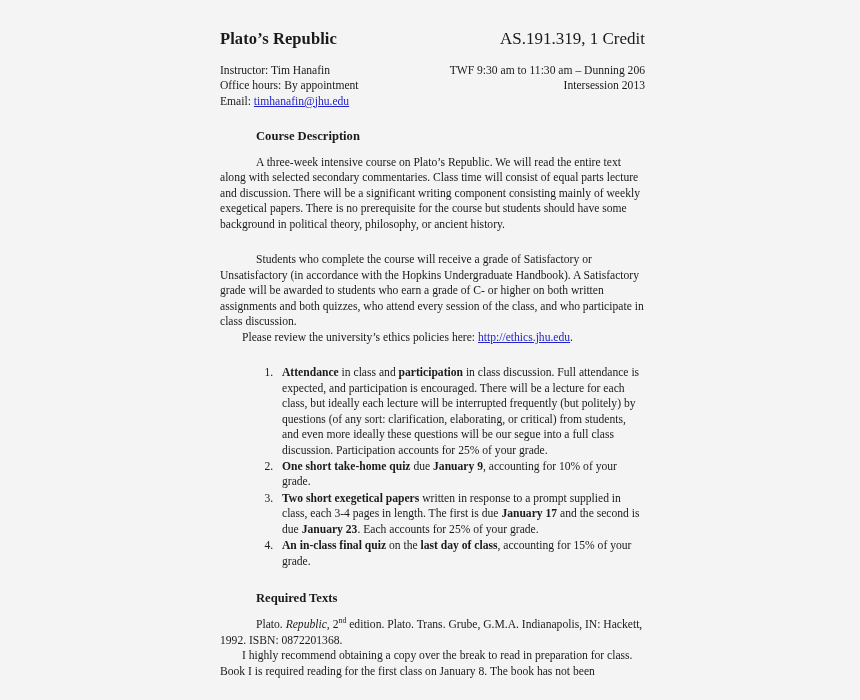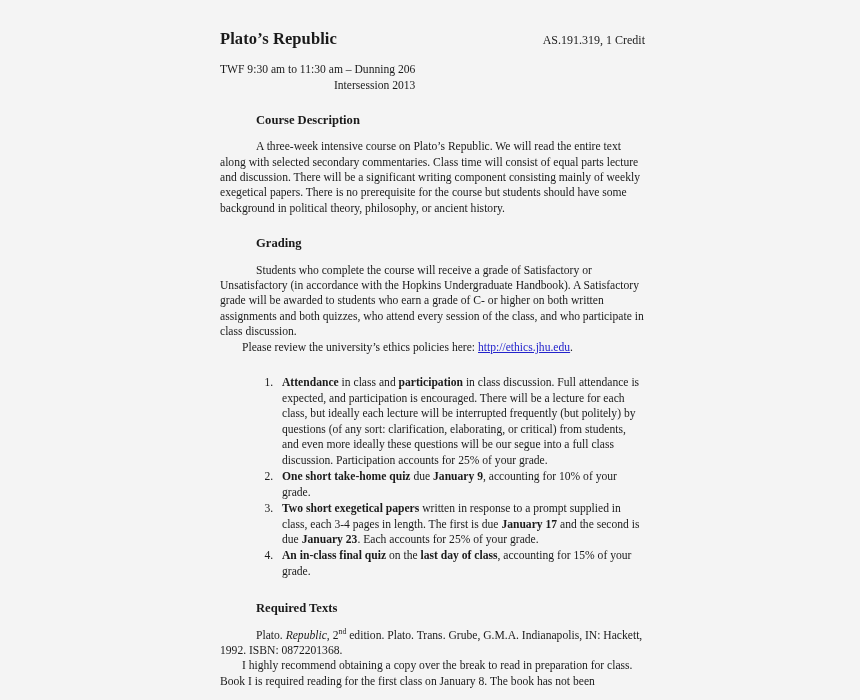--- a/index.html
+++ b/index.html
@@ -35,21 +35,21 @@
     justify-content: space-between;
     margin-bottom: 14px;
   }
   .doc-title {
     font-size: 16.5px;
     font-weight: bold;
     letter-spacing: 0.1px;
     line-height: 1.1;
   }
   .course-code {
-    font-size: 12px;
+    font-size: 17px;
     line-height: 1.1;
     white-space: nowrap;
   }
   .meta-row {
     display: flex;
     justify-content: space-between;
     align-items: flex-start;
     margin-bottom: 16px;
   }
   .meta-left, .meta-right {
@@ -109,33 +109,37 @@
 
 <div class="page">
   <div class="doc">
 
     <div class="title-row">
       <div class="doc-title">Plato’s Republic</div>
       <div class="course-code">AS.191.319, 1 Credit</div>
     </div>
 
     <div class="meta-row">
+      <div class="meta-left">
+        <div>Instructor: Tim Hanafin</div>
+        <div>Office hours: By appointment</div>
+        <div><span>Email: </span><a class="link" href="#">timhanafin@jhu.edu</a></div>
+      </div>
       <div class="meta-right">
         <div>TWF 9:30 am to 11:30 am – Dunning 206</div>
         <div>Intersession 2013</div>
       </div>
     </div>
 
     <div class="sec-course-desc">
       <h2 class="section-heading">Course Description</h2>
       <p class="body">A three-week intensive course on Plato’s Republic. We will read the entire text along with selected secondary commentaries. Class time will consist of equal parts lecture and discussion. There will be a significant writing component consisting mainly of weekly exegetical papers. There is no prerequisite for the course but students should have some background in political theory, philosophy, or ancient history.</p>
     </div>
 
     <div class="sec-grading">
-      <h2 class="section-heading">Grading</h2>
       <p class="body">Students who complete the course will receive a grade of Satisfactory or Unsatisfactory (in accordance with the Hopkins Undergraduate Handbook). A Satisfactory grade will be awarded to students who earn a grade of C- or higher on both written assignments and both quizzes, who attend every session of the class, and who participate in class discussion.</p>
       <p class="body tight"><span>Please review the university’s ethics policies here: </span><a class="link" href="#">http://ethics.jhu.edu</a><span>.</span></p>
     </div>
 
     <div class="sec-requirements">
       <ol class="req-list">
           <li><b>Attendance</b><span> in class and </span><b>participation</b><span> in class discussion. Full attendance is expected, and participation is encouraged. There will be a lecture for each class, but ideally each lecture will be interrupted frequently (but politely) by questions (of any sort: clarification, elaborating, or critical) from students, and even more ideally these questions will be our segue into a full class discussion. Participation accounts for 25% of your grade.</span></li>
           <li><b>One short take-home quiz</b><span> due </span><b>January 9</b><span>, accounting for 10% of your grade.</span></li>
           <li><b>Two short exegetical papers</b><span> written in response to a prompt supplied in class, each 3-4 pages in length. The first is due </span><b>January 17</b><span> and the second is due </span><b>January 23</b><span>. Each accounts for 25% of your grade.</span></li>
           <li><b>An in-class final quiz</b><span> on the </span><b>last day of class</b><span>, accounting for 15% of your grade.</span></li>

